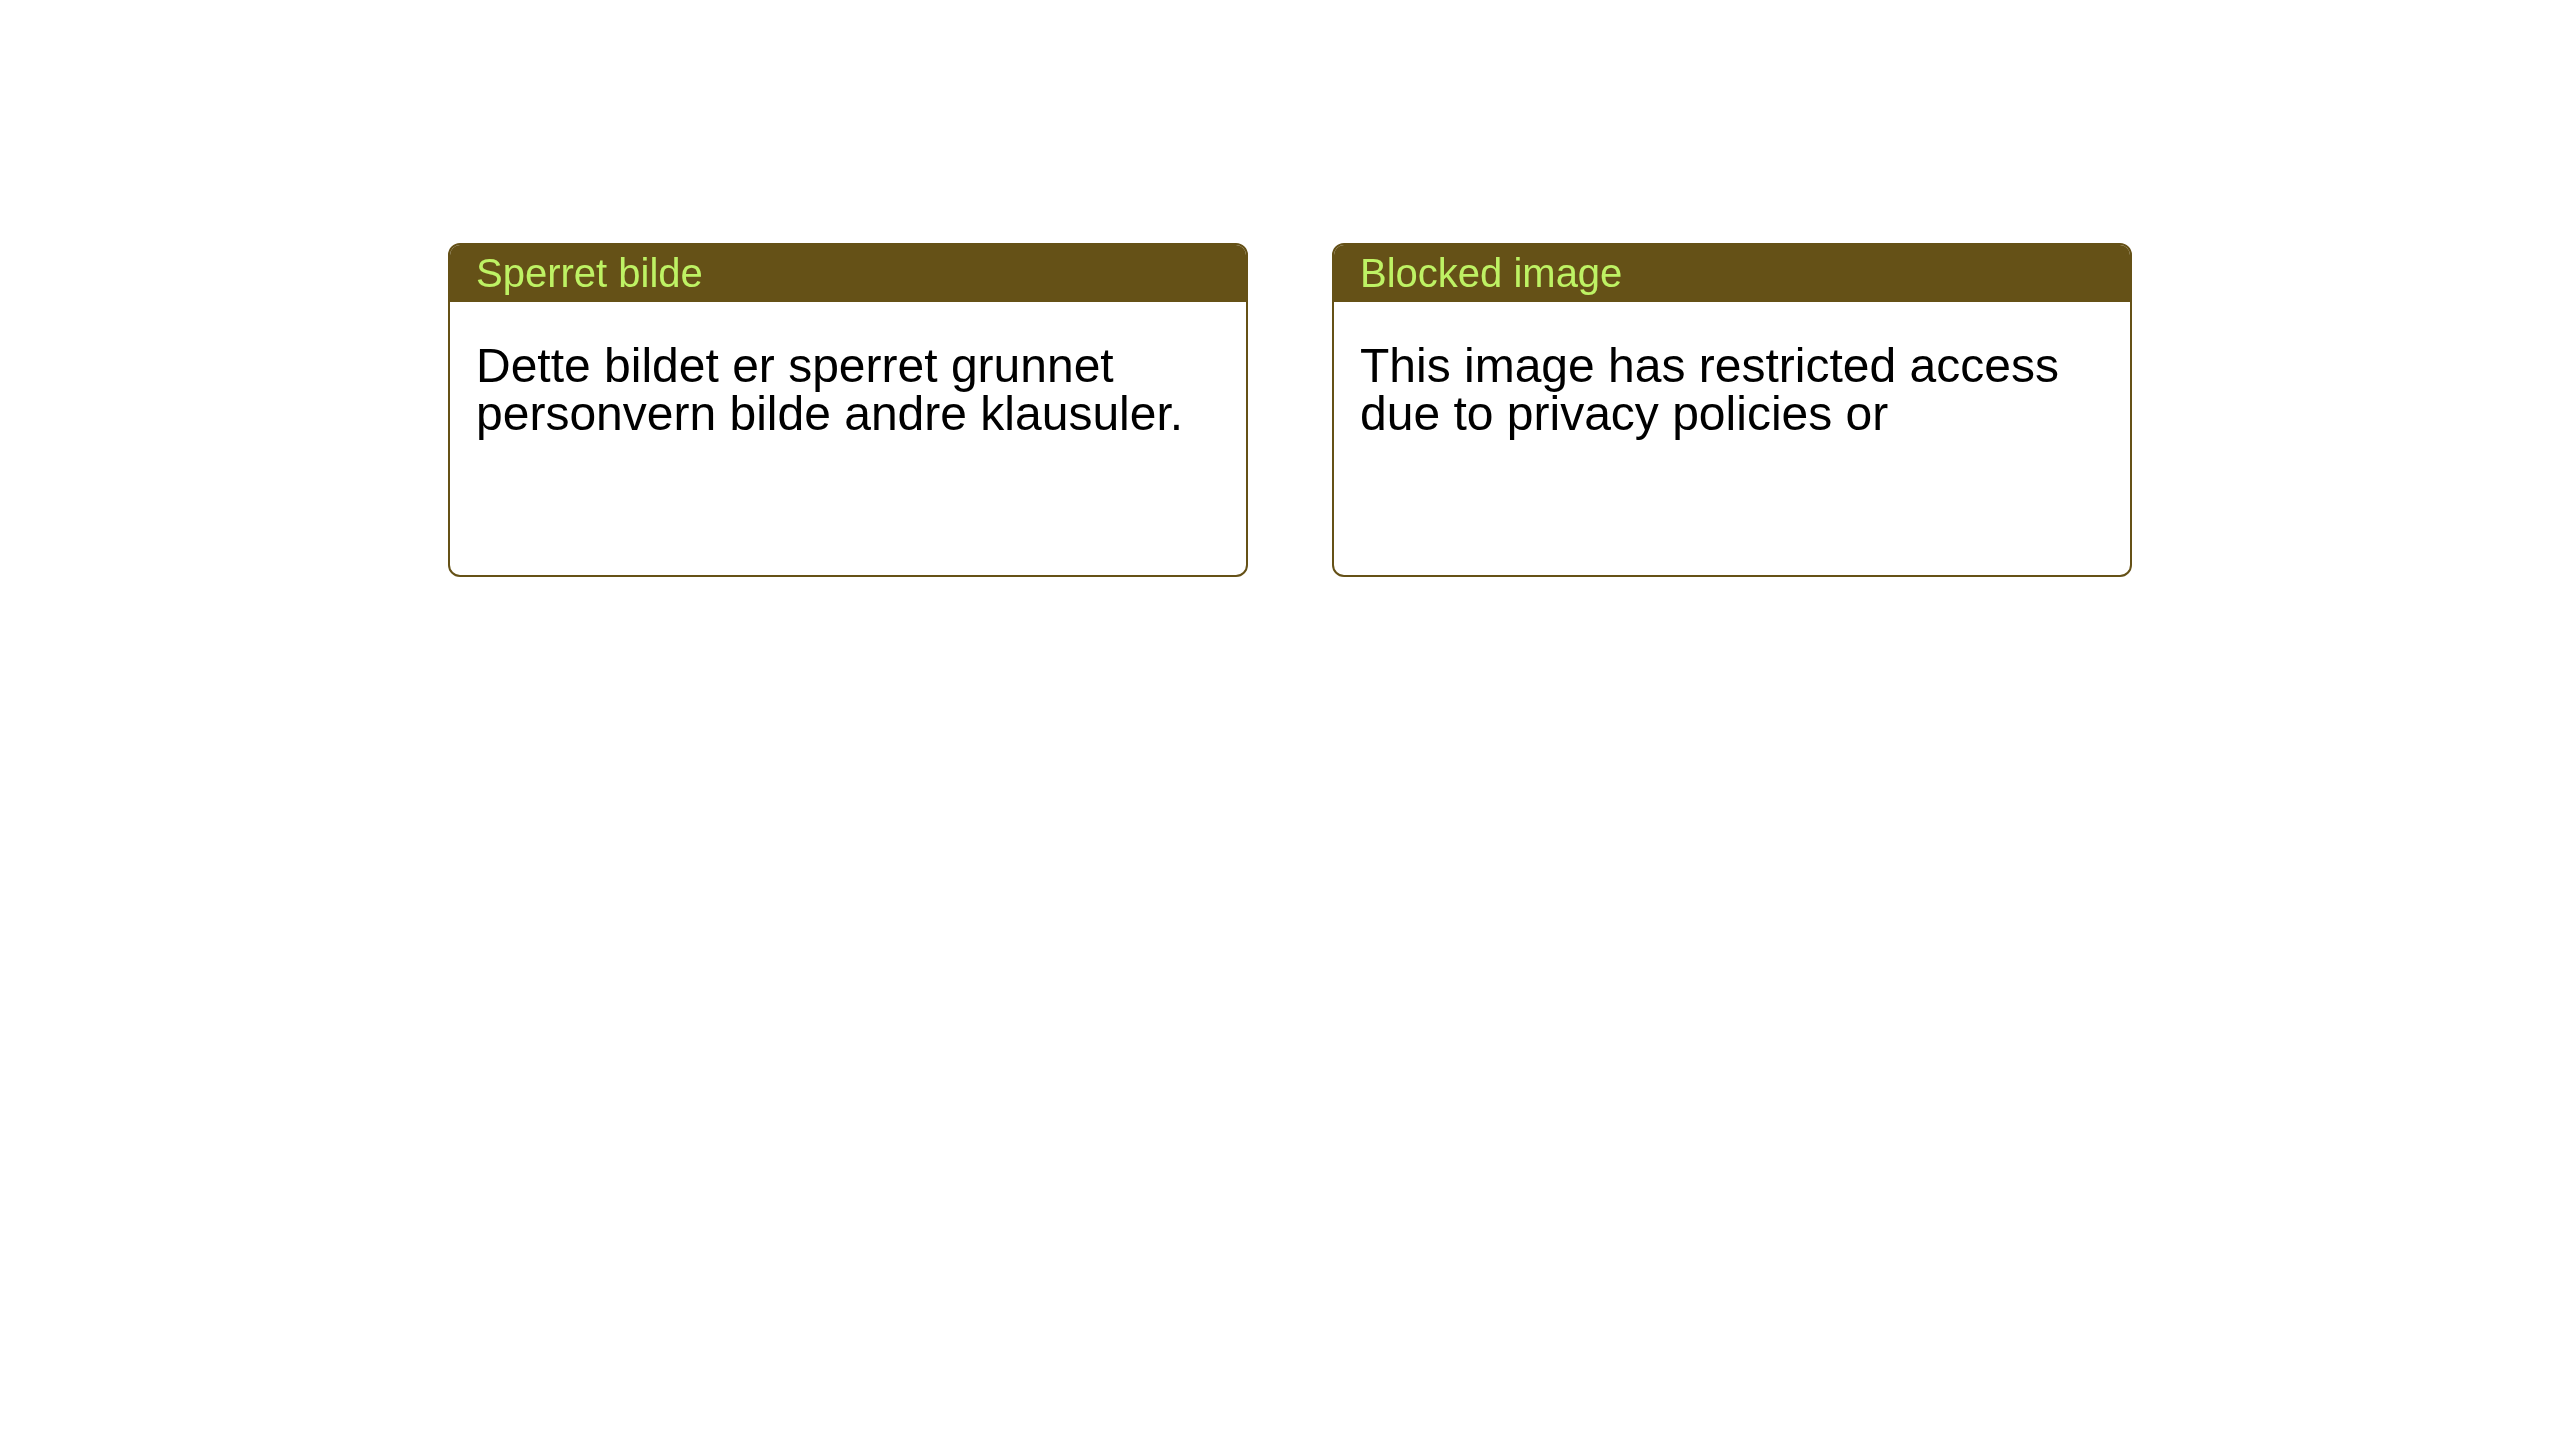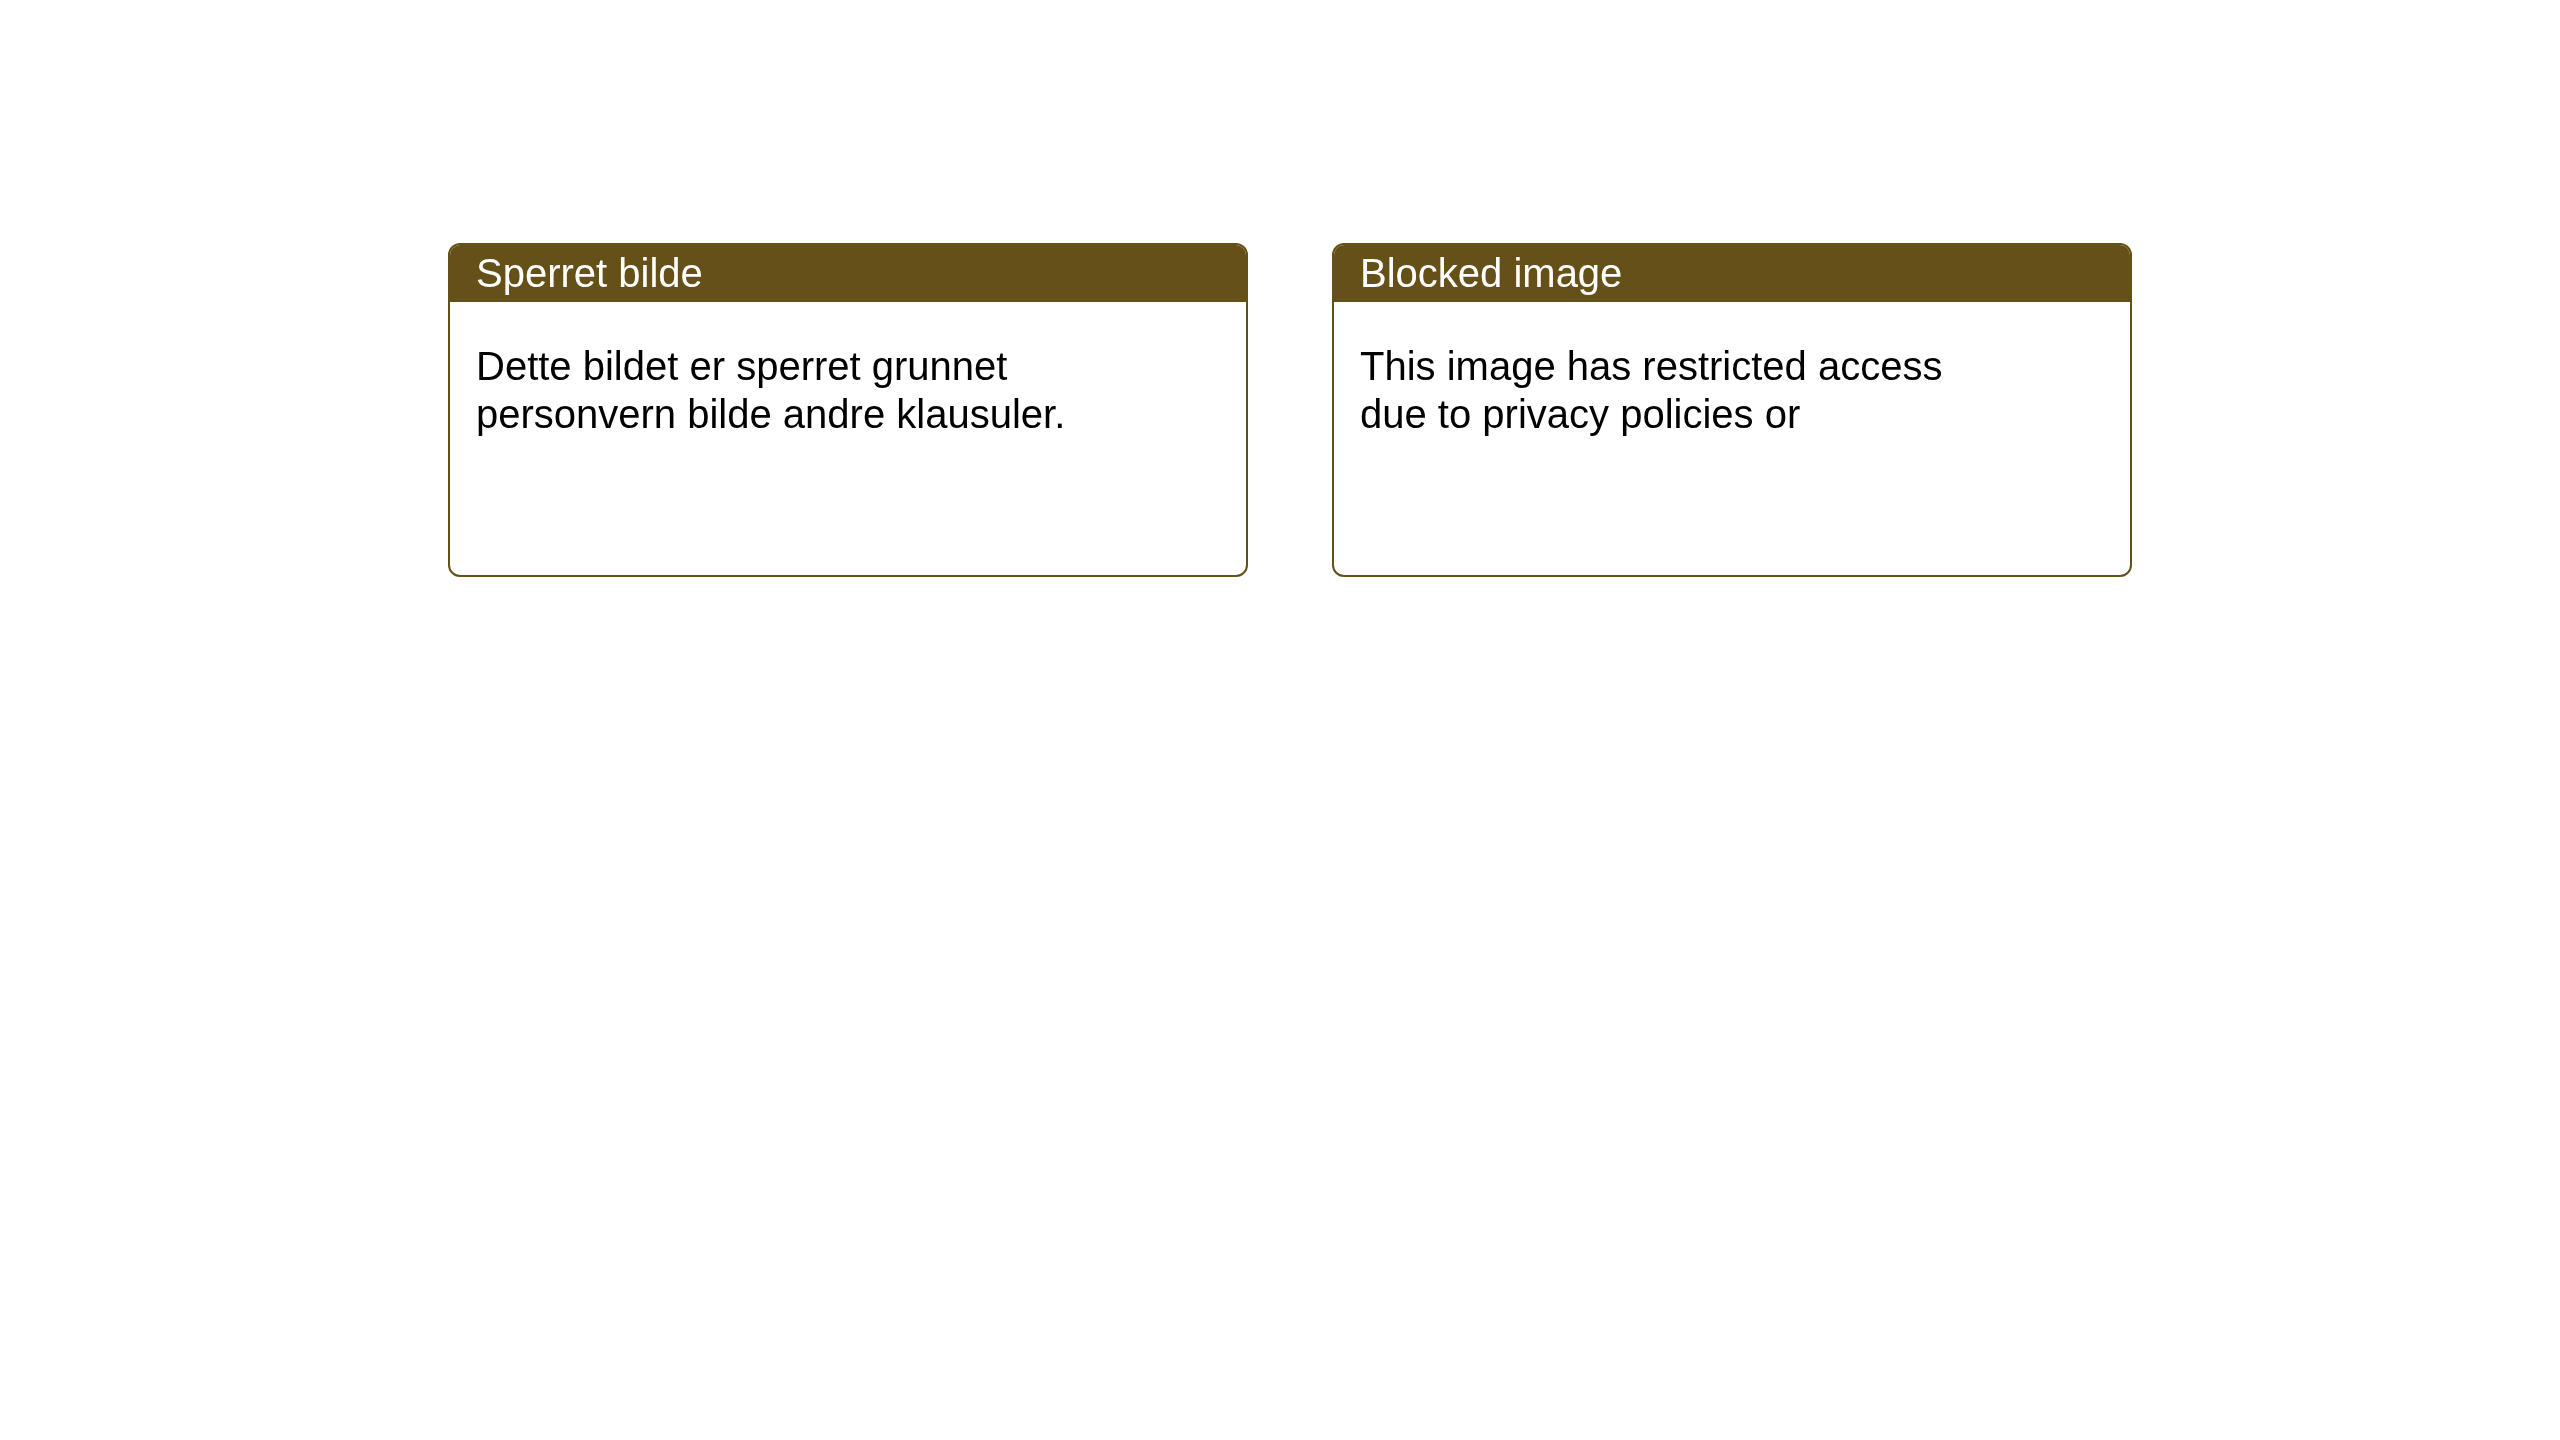--- a/index.html
+++ b/index.html
@@ -24,32 +24,32 @@
     border-radius: 12px;
     background: #ffffff;
     overflow: hidden;
   }
   .notice-card.card-left  { left: 448px; }
   .notice-card.card-right { left: 1312px; margin-left: 20px; }
   .notice-card .card-header {
     box-sizing: border-box;
     height: 57px;
     background: var(--accent, #655117);
-    color: #ffffff;
+    color: #bef264;
     font-size: 40px;
     line-height: 57px;
     padding: 0 26px;
     white-space: nowrap;
     overflow: hidden;
   }
   .notice-card .card-body {
     box-sizing: border-box;
     padding: 40px 14px 0 26px;
     color: #000000;
-    font-size: 40px;
+    font-size: 48px;
     line-height: 48px;
   }
   .notice-card .card-body .line {
     white-space: nowrap;
   }
 </style>
 </head>
 <body style="background: rgb(255, 255, 255);">
 
 <div class="notice-card card-left">

